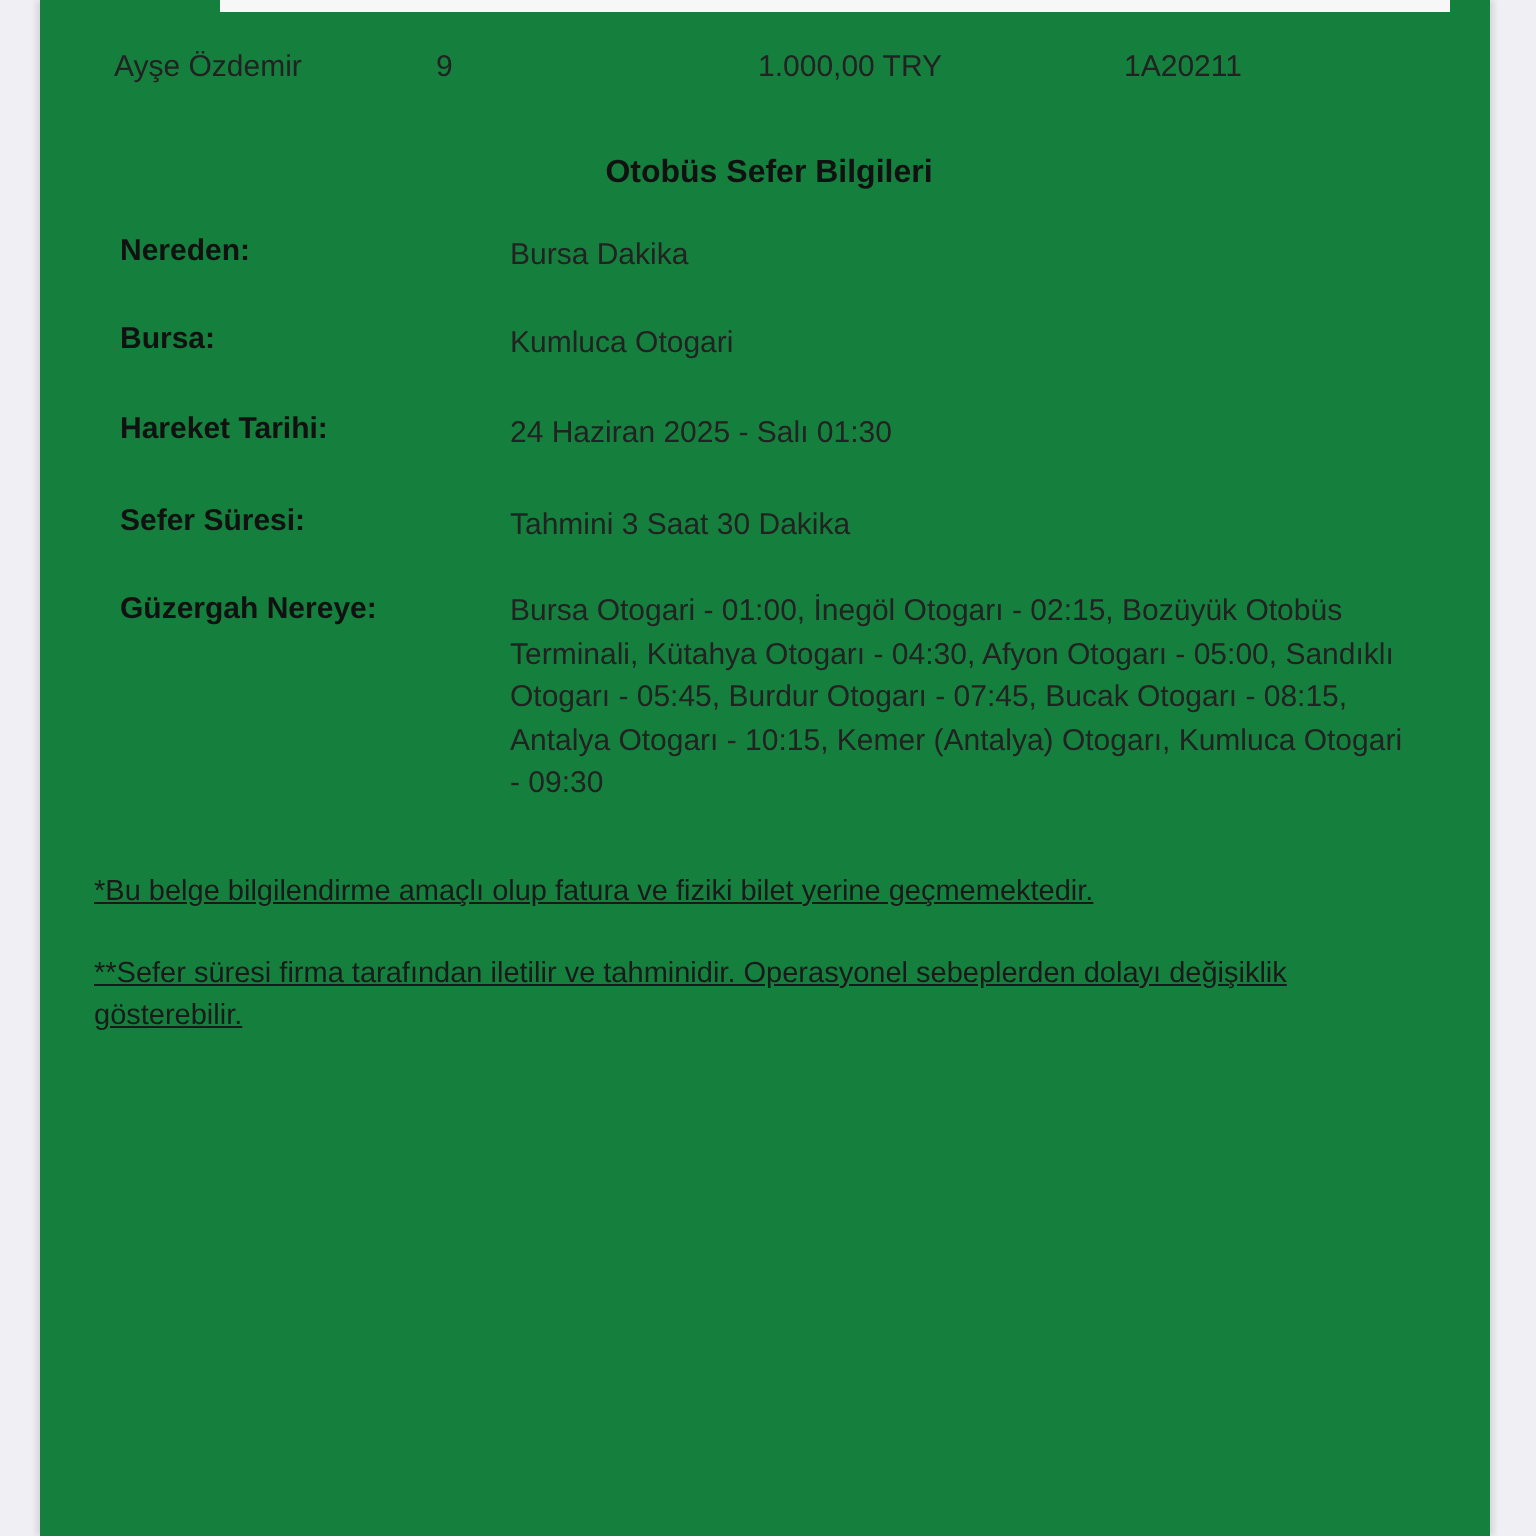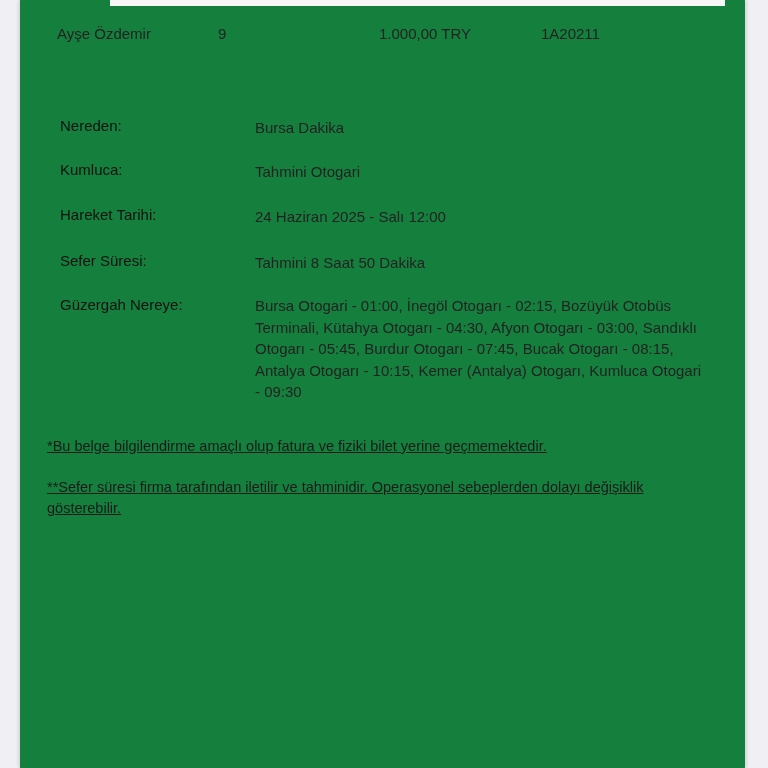--- a/index.html
+++ b/index.html
@@ -41,39 +41,39 @@
       left: 0;
       width: 100%;
       height: 20px;
       font-size: 15px;
       color: #222;
     }
     .passenger-row span { position: absolute; top: 0; white-space: nowrap; }
     .p-name { left: 37px; }
     .p-seat { left: 198px; }
     .p-price { left: 359px; }
-    .p-code { left: 521px; }
+    .p-code { left: 542px; }
 
     .section-title {
       position: absolute;
       top: 78px;
       left: 0;
       width: 100%;
       text-align: center;
       padding-left: 2px;
       font-size: 16px;
       font-weight: bold;
       color: #111;
     }
 
     .info-row { position: absolute; left: 0; width: 100%; font-size: 15px; }
     .info-label {
       position: absolute;
       left: 40px;
-      font-weight: normal;
+      font-weight: bold;
       color: #111;
       white-space: nowrap;
     }
     .info-value {
       position: absolute;
       left: 235px;
       width: 450px;
       color: #222;
       line-height: 21.5px;
     }
@@ -104,42 +104,43 @@
   <div class="paper">
     <div class="top-rule"></div>
 
     <div class="passenger-row">
       <span class="p-name">Ayşe Özdemir</span>
       <span class="p-seat">9</span>
       <span class="p-price">1.000,00 TRY</span>
       <span class="p-code">1A20211</span>
     </div>
 
+    <div class="section-title">Otobüs Sefer Bilgileri</div>
 
     <div class="info-row r1">
       <span class="info-label">Nereden:</span>
       <span class="info-value">Bursa Dakika</span>
     </div>
 
     <div class="info-row r2">
-      <span class="info-label">Kumluca:</span>
-      <span class="info-value">Tahmini Otogari</span>
+      <span class="info-label">Bursa:</span>
+      <span class="info-value">Kumluca Otogari</span>
     </div>
 
     <div class="info-row r3">
       <span class="info-label">Hareket Tarihi:</span>
-      <span class="info-value">24 Haziran 2025 - Salı 12:00</span>
+      <span class="info-value">24 Haziran 2025 - Salı 01:30</span>
     </div>
 
     <div class="info-row r4">
       <span class="info-label">Sefer Süresi:</span>
-      <span class="info-value">Tahmini 8 Saat 50 Dakika</span>
+      <span class="info-value">Tahmini 3 Saat 30 Dakika</span>
     </div>
 
     <div class="info-row r5">
       <span class="info-label">Güzergah Nereye:</span>
-      <span class="info-value">Bursa Otogari - 01:00, İnegöl Otogarı - 02:15, Bozüyük Otobüs Terminali, Kütahya Otogarı - 04:30, Afyon Otogarı - 03:00, Sandıklı Otogarı - 05:45, Burdur Otogarı - 07:45, Bucak Otogarı - 08:15, Antalya Otogarı - 10:15, Kemer (Antalya) Otogarı, Kumluca Otogari - 09:30</span>
+      <span class="info-value">Bursa Otogari - 01:00, İnegöl Otogarı - 02:15, Bozüyük Otobüs Terminali, Kütahya Otogarı - 04:30, Afyon Otogarı - 05:00, Sandıklı Otogarı - 05:45, Burdur Otogarı - 07:45, Bucak Otogarı - 08:15, Antalya Otogarı - 10:15, Kemer (Antalya) Otogarı, Kumluca Otogari - 09:30</span>
     </div>
 
     <div class="note note1">*Bu belge bilgilendirme amaçlı olup fatura ve fiziki bilet yerine geçmemektedir.</div>
     <div class="note note2">**Sefer süresi firma tarafından iletilir ve tahminidir. Operasyonel sebeplerden dolayı değişiklik gösterebilir.</div>
   </div>
 </div>
 
 </body></html>

